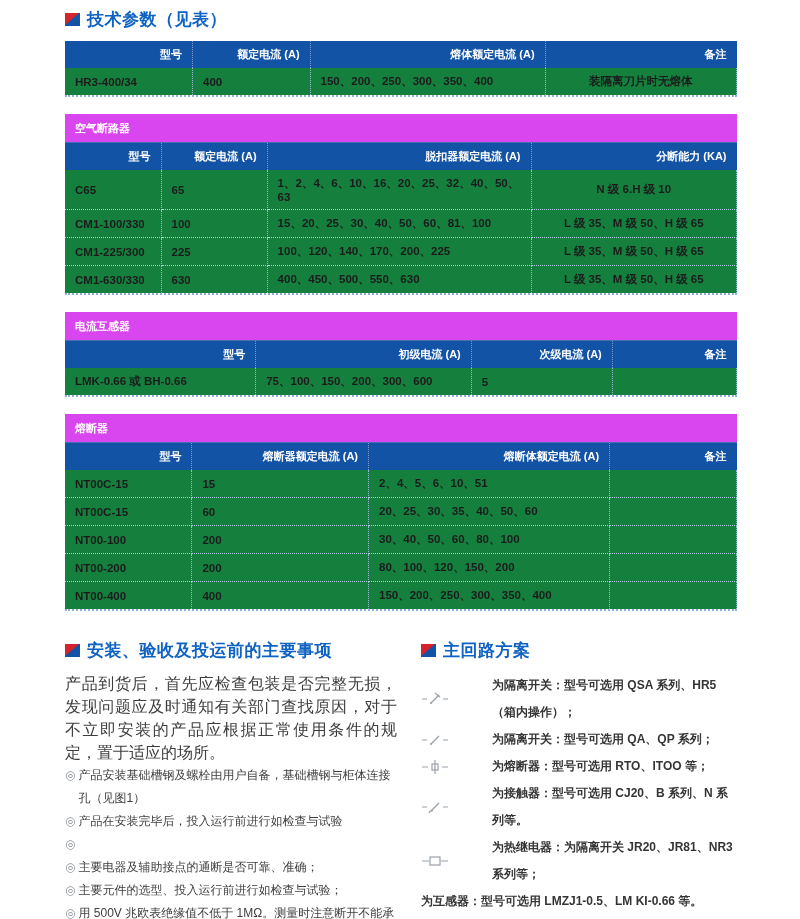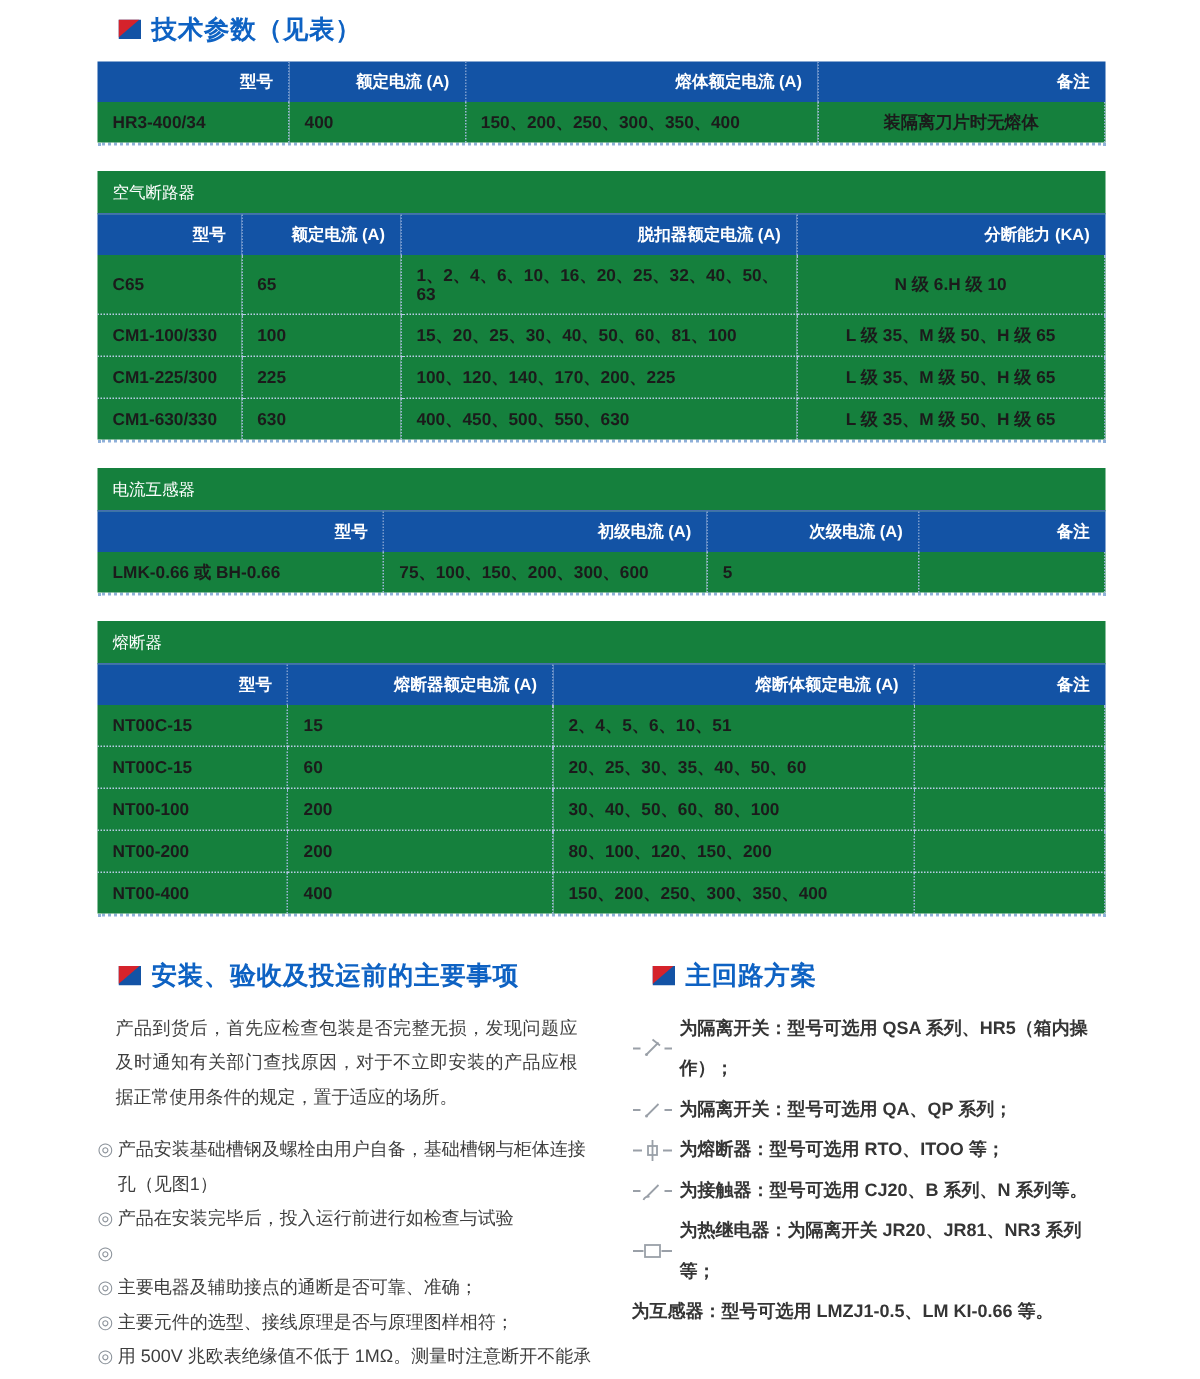--- a/index.html
+++ b/index.html
@@ -4,48 +4,48 @@
 <style>
   html,body{margin:0;padding:0;}
   body{
     width:800px;height:919px;background:#ffffff;
     font-family:"Liberation Sans","DejaVu Sans",sans-serif;
     -webkit-font-smoothing:antialiased;
   }
   .page{padding:8px 63px 0 65px;box-sizing:border-box;}
 
   
-  .sec-title{display:flex;align-items:center;gap:7px;margin:0 0 10px 14px;
+  .sec-title{display:flex;align-items:center;gap:7px;margin:0 0 10px 0;
     font-size:17px;font-weight:bold;color:#0e62c3;letter-spacing:.5px;}
   .sec-title .flag{display:inline-flex;line-height:0;}
 
   
   .tblwrap{margin-bottom:17px;border-bottom:2px dotted #8fb0d9;}
   table{width:100%;border-collapse:collapse;table-layout:fixed;}
-  .tbl-caption{background:#15803d;color:#ffffff;font-size:11px;font-weight:normal;
+  .tbl-caption{background:#d946ef;color:#ffffff;font-size:11px;font-weight:bold;
     padding:7px 10px 6px 10px;border-bottom:1px solid #466fae;}
   th{background:#1353a5;color:#ffffff;font-size:11px;font-weight:bold;text-align:right;
     padding:6px 10px;border-right:1px dotted #7b9ccd;}
   th:last-child{border-right:none;}
   td{background:#15803d;color:#1b1b1b;font-size:11.5px;font-weight:bold;
     padding:6px 10px;border-right:1px dotted #9fb7da;border-bottom:1px dotted #b9cbe6;}
   td:last-child{border-right:1px dotted #9fb7da;text-align:center;}
   tbody tr:last-child td{border-bottom:none;}
 
   
   .cols{display:flex;gap:24px;margin-top:28px;}
   .col-left{width:332px;flex:0 0 332px;}
   .col-right{flex:1;min-width:0;}
-  .bodytext{font-size:12px;color:#3e3e3e;line-height:23px;margin:12px;text-align:justify;}
+  .bodytext{font-size:16px;color:#3e3e3e;line-height:23px;margin:0;text-align:justify;}
   ul{list-style:none;margin:0;padding:0;}
   .blist li{display:flex;font-size:12px;color:#3e3e3e;line-height:23px;}
   .blist .bullet{color:#8a9199;margin-right:3px;flex:0 0 auto;}
   .clist{margin-top:2px;}
   .clist li{display:flex;align-items:center;font-size:12px;font-weight:bold;
-    color:#353535;line-height:27px;}
+    color:#353535;line-height:27px;gap:39px;}
   .clist .sym{flex:0 0 32px;display:inline-flex;align-items:center;line-height:0;}
 </style>
 </head>
 <body>
 
 <div class="page">
 
   <section>
     <h2 class="sec-title">
       <span class="flag">
@@ -235,21 +235,21 @@
           </li>
           <li>
             <span class="bullet">◎</span>
           </li>
           <li>
             <span class="bullet">◎</span>
             <span>主要电器及辅助接点的通断是否可靠、准确；</span>
           </li>
           <li>
             <span class="bullet">◎</span>
-            <span>主要元件的选型、接线原理是否与原理图样相符；</span>
+            <span>主要元件的选型、投入运行前进行如检查与试验；</span>
           </li>
           <li>
             <span class="bullet">◎</span>
             <span>用 500V 兆欧表绝缘值不低于 1MΩ。测量时注意断开不能承受电压及电子元件接线。</span>
           </li>
         </ul>
 
     </section>
 
     <section class="col-right">

